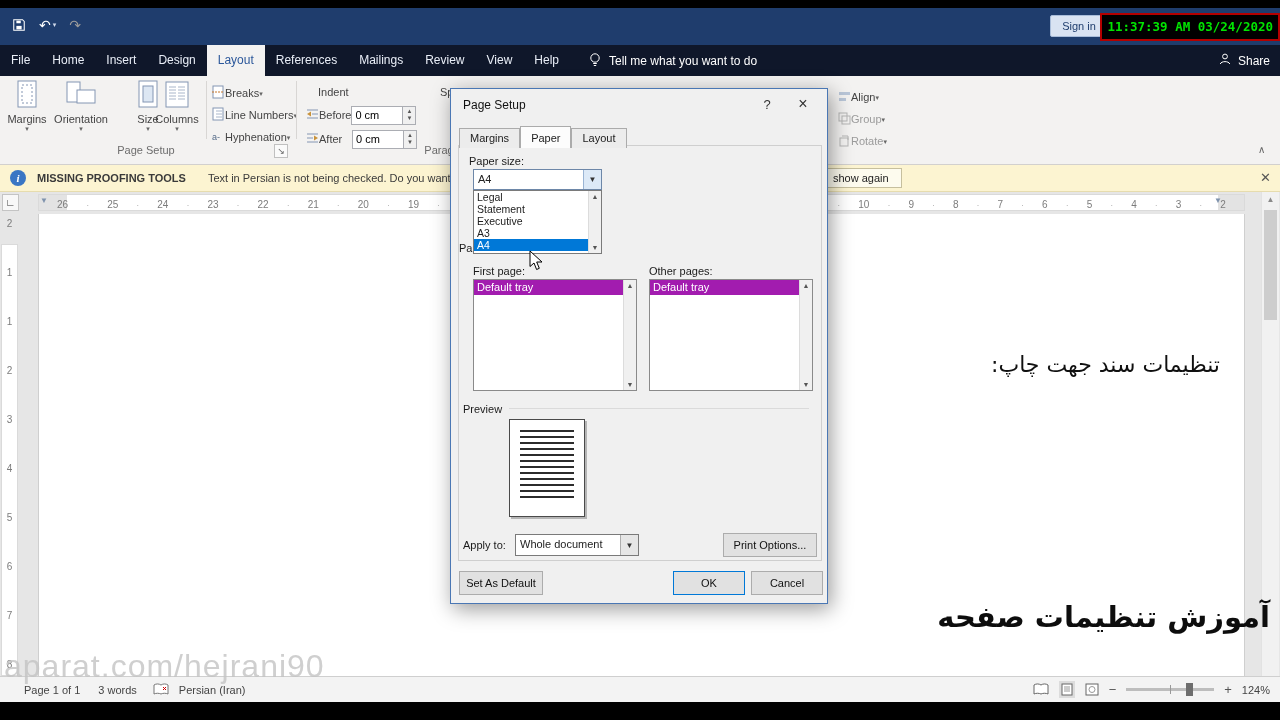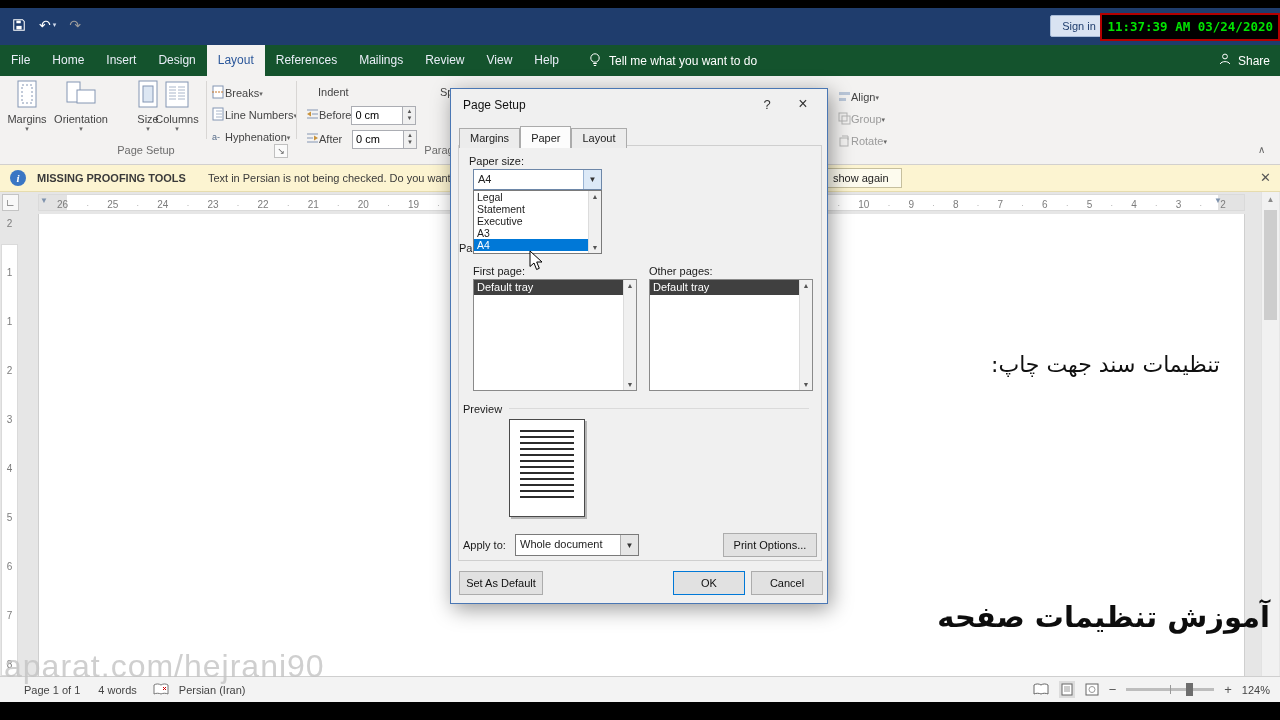--- a/index.html
+++ b/index.html
@@ -10,21 +10,21 @@
 .black-bottom{left:0;top:702px;width:100%;height:18px;background:#000;z-index:60}
 
 .titlebar{left:0;top:8px;width:100%;height:37px;background:#1f3d6d;color:#fff;z-index:5}
 .qat{position:absolute;left:12px;top:6px;display:flex;gap:13px;align-items:center;height:22px;font-family:"DejaVu Sans",sans-serif}
 .qat-btn{color:#fff;font-size:14px;display:flex;align-items:center;gap:2px}
 .caret{font-size:7px;color:#cfd9ea}
 .win-title{position:absolute;left:0;right:0;top:10px;text-align:center;font-size:12px;color:#eef3fa}
 .signin{position:absolute;right:172px;top:7px;width:58px;height:22px;line-height:20px;text-align:center;background:#d9e3f2;color:#1f3d6d;font-size:11px;border:1px solid #a9bdda;border-radius:2px}
 .clock{position:absolute;right:0;top:5px;height:28px;background:#000;color:#00e400;font-family:"DejaVu Sans Mono",monospace;font-weight:bold;font-size:12.5px;line-height:20px;padding:2px 5px;border:2px solid #b40000;z-index:70}
 
-.tabsrow{left:0;top:45px;width:100%;height:31px;background:#14532d;display:flex;align-items:stretch;z-index:5}
+.tabsrow{left:0;top:45px;width:100%;height:31px;background:#0f172a;display:flex;align-items:stretch;z-index:5}
 .rtab{padding:0 11px;line-height:31px;color:#e9eef7;font-size:12px}
 .rtab.active{background:#f3f2f1;color:#2b579a}
 .tellme{display:flex;align-items:center;gap:7px;margin-left:18px;color:#fff;font-size:12px}
 .share{position:absolute;right:10px;top:0;height:31px;display:flex;align-items:center;gap:6px;color:#fff;font-size:12px}
 
 .ribbon{left:0;top:76px;width:100%;height:89px;background:#f3f2f1;border-bottom:1px solid #d2d0ce}
 .bigbtn{position:absolute;top:4px;height:60px;display:flex;flex-direction:column;align-items:center;gap:1px}
 .blabel{font-size:11px;color:#444}
 .bcaret{font-size:7px;color:#666;line-height:5px}
 .vsep{position:absolute;top:5px;height:58px;width:1px;background:#d8d6d4}
@@ -84,21 +84,21 @@
 .combo{position:absolute;background:#fff;border:1px solid #6d87a8}
 .combo .val{position:absolute;left:4px;top:3px;font-size:11px}
 .cbtn{position:absolute;right:0;top:0;bottom:0;width:18px;background:#dce9f7;border-left:1px solid #9ab4d4;color:#333;font-size:8px;display:flex;align-items:center;justify-content:center}
 .ddlist{position:absolute;left:22px;top:101px;width:129px;height:64px;background:#fff;border:1px solid #7a7a7a;z-index:10;overflow:hidden}
 .popt{height:12px;line-height:12px;font-size:10.5px;padding-left:3px;width:calc(100% - 13px)}
 .popt.sel{background:#0078d7;color:#fff}
 .sbv{position:absolute;right:0;top:0;bottom:0;width:13px;background:#f0f0f0;border-left:1px solid #dcdcdc}
 .sbv .a{position:absolute;left:0;width:100%;text-align:center;font-size:7px;color:#555;line-height:11px}
 .listbox{position:absolute;width:164px;height:112px;background:#fff;border:1px solid #8a8a8a;overflow:hidden}
 .tray{height:15px;line-height:15px;font-size:11px;padding-left:3px;width:calc(100% - 13px)}
-.tray.sel{background:#404040;color:#fff}
+.tray.sel{background:#a21caf;color:#fff}
 .hline{position:absolute;height:1px;background:#dadada}
 .preview-box{position:absolute;left:58px;top:330px;width:76px;height:98px;background:#fff;border:1px solid #4a4a4a;box-shadow:2px 2px 0 #b5b5b5}
 .pv-lines{position:absolute;left:10px;right:10px;top:10px;bottom:16px;background:repeating-linear-gradient(to bottom,#2c2c2c 0 2px,transparent 2px 6px)}
 .btn{position:absolute;background:#e1e1e1;border:1px solid #acacac;font-size:11px;text-align:center;font-family:"Liberation Sans",sans-serif;color:#111}
 .btn.default{border:1px solid #0078d7}
 .cursor{position:absolute;left:529px;top:250px;z-index:100}
 .icflex{display:flex;align-items:center;justify-content:center}
 </style>
 </head>
 <body>
@@ -445,21 +445,21 @@
   </div>
 
   <div class="cursor">
     <svg width="15" height="21" viewBox="0 0 15 21">
         <path d="M1 1 L1 16.5 L5 13 L7.6 19.5 L10.3 18.3 L7.7 12 L13 12 Z" fill="#fff" stroke="#000"></path>
       </svg>
   </div>
 
   <div class="abs statusbar">
     <span class="sb-item" style="margin-left:24px">Page 1 of 1</span>
-    <span class="sb-item" style="margin-left:18px">4 words</span>
+    <span class="sb-item" style="margin-left:18px">3 words</span>
     <span class="icflex" style="margin-left:16px">
       <svg width="16" height="13" viewBox="0 0 16 13">
           <path d="M1 2c2-1.4 5-1.4 7 0c2-1.4 5-1.4 7 0v9c-2-1-5-1-7 0c-2-1-5-1-7 0z" fill="#fff" stroke="#777"></path>
           <path d="M10 4l3 3M13 4l-3 3" stroke="#c00"></path>
         </svg>
     </span>
     <span class="sb-item" style="margin-left:10px">Persian (Iran)</span>
     <div class="sb-right">
       <span class="icflex">
         <svg width="16" height="13" viewBox="0 0 16 13">

